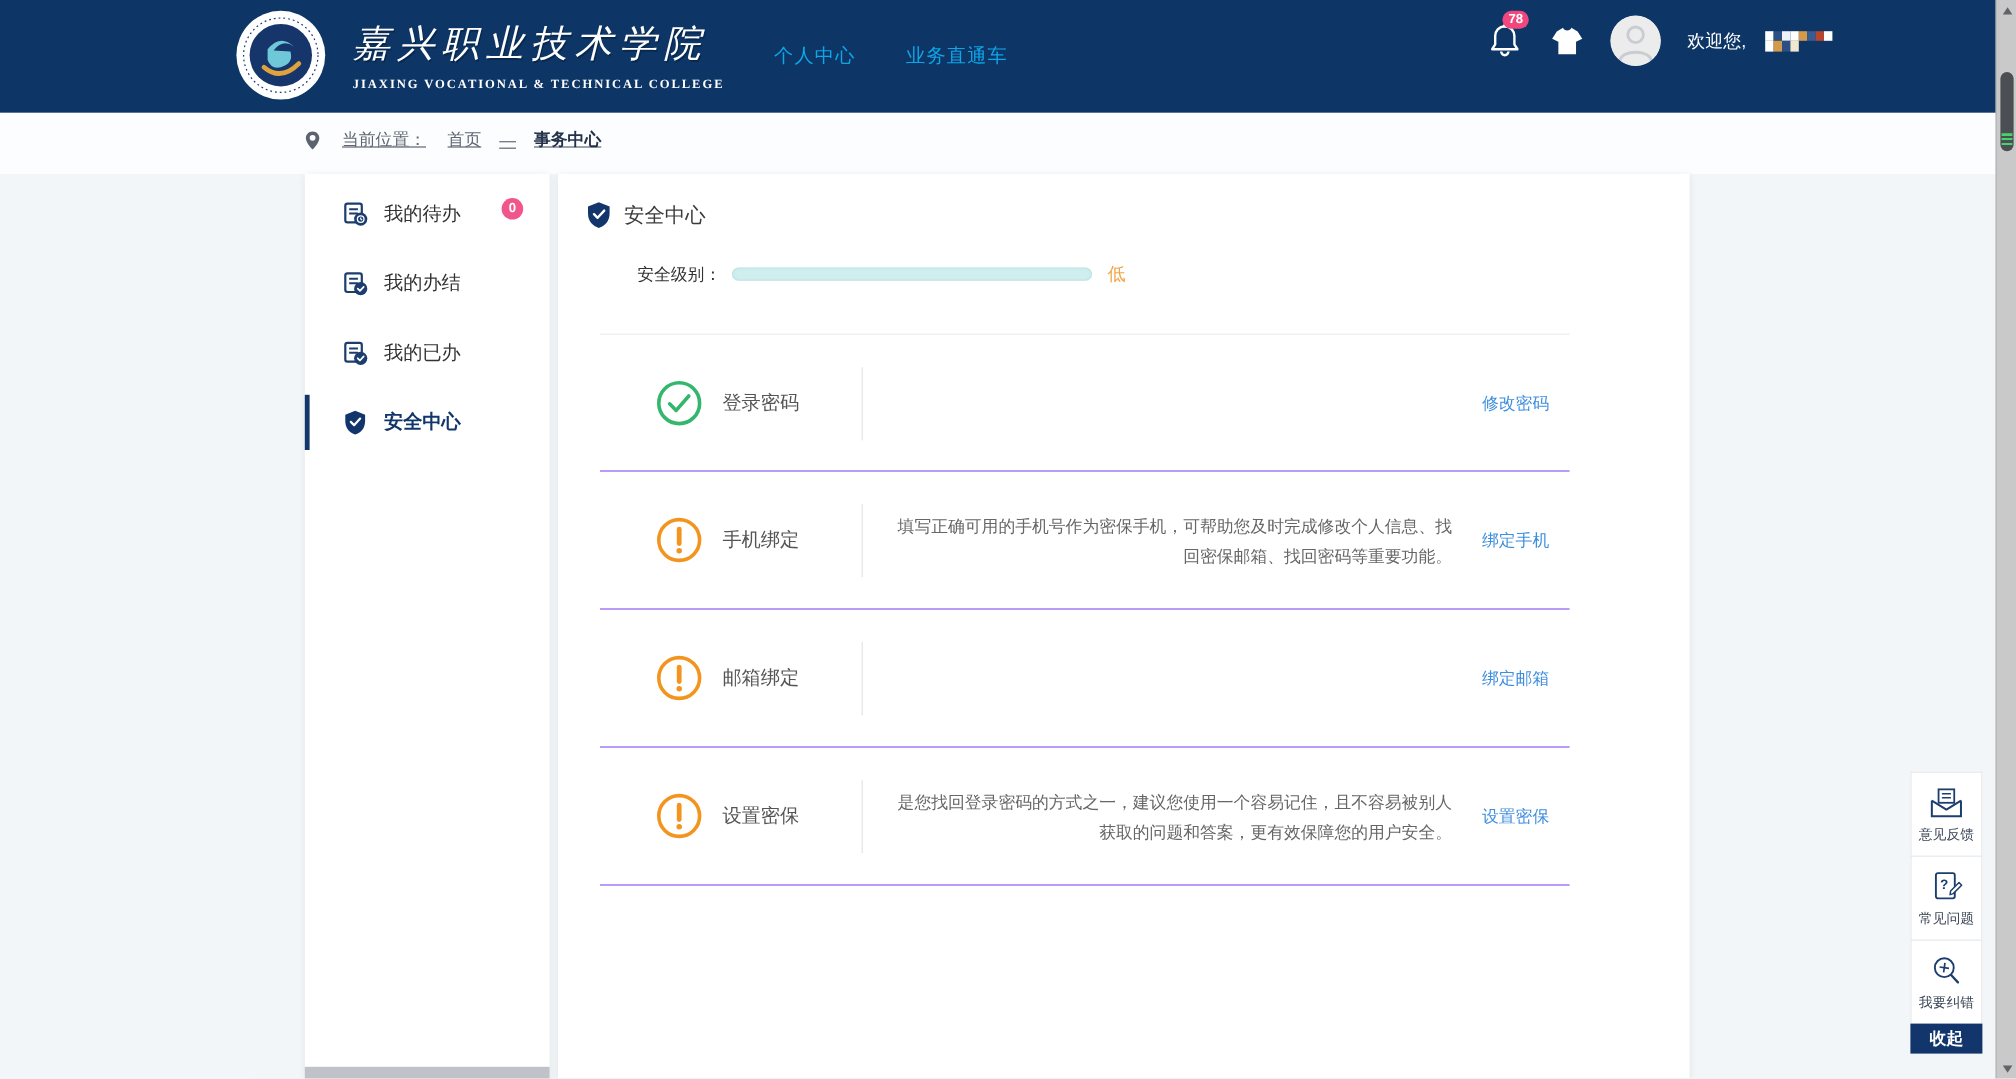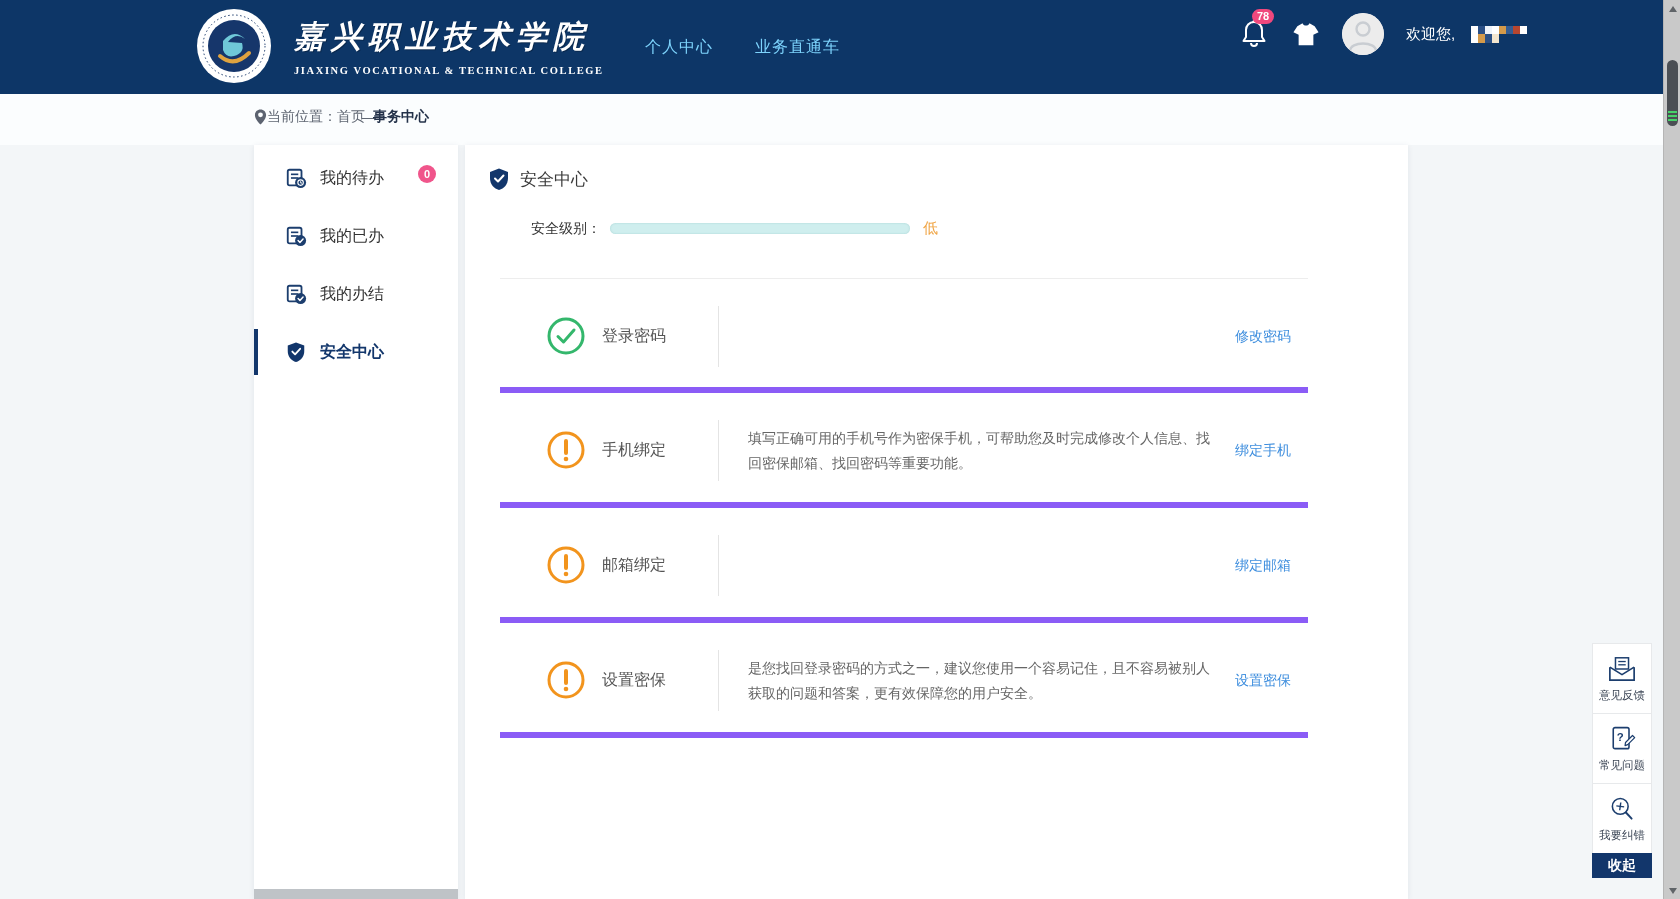--- a/index.html
+++ b/index.html
@@ -8,40 +8,40 @@
     position:relative; width:1680px; height:899px; overflow:hidden;
     background:#f3f6f8; font-family:"Liberation Sans", sans-serif;
   }
   
   .navbar {
     position:absolute; top:0; left:0; width:1680px; height:94px;
     background:#0d3667; box-shadow:0 1px 3px rgba(0,0,0,.25);
   }
   .logo-wrap { position:absolute; left:196px; top:8px; width:76px; height:76px; }
   .college-names { position:absolute; left:294px; top:16px; color:#fff; }
-  .college-zh { font-size:31px; font-weight:bold; letter-spacing:6px; font-style:italic; text-shadow:1px 1px 0 rgba(0,0,0,.25); }
+  .college-zh { font-size:31px; font-weight:normal; letter-spacing:6px; font-style:italic; text-shadow:1px 1px 0 rgba(0,0,0,.25); }
   .college-en { font-size:10.5px; letter-spacing:1.6px; margin-top:7px; font-family:"Liberation Serif", serif; font-weight:bold; }
   .nav-links { position:absolute; left:645px; top:0; height:94px; display:flex; align-items:center; gap:42px; }
-  .nav-link { color:#7dd3fc; font-size:16px; cursor:pointer; letter-spacing:1px; }
+  .nav-link { color:#0ea5e9; font-size:16px; cursor:pointer; letter-spacing:1px; }
   .nav-right { position:absolute; left:1240px; top:0; height:68px; display:flex; align-items:center; gap:22px; }
   .bell-wrap { position:relative; width:30px; height:32px; cursor:pointer; }
   .badge-78 {
     position:absolute; top:-9px; left:12px; background:#f0487d; color:#fff;
     font-size:11px; font-weight:bold; padding:2px 5px; border-radius:9px; line-height:11px;
   }
   .avatar {
     width:42px; height:42px; border-radius:50%; background:#ececec; overflow:hidden;
     display:flex; align-items:flex-end; justify-content:center; cursor:pointer;
   }
   .welcome { display:flex; align-items:center; color:#fff; font-size:15px; gap:16px; cursor:pointer; }
   .redacted { display:flex; flex-wrap:wrap; width:56px; height:17px; }
   .redacted i { display:block; width:7px; height:8.5px; }
   
   .topstrip { position:absolute; top:94px; left:0; width:1663px; height:51px; background:#fbfdfe; }
-  .breadcrumb { position:absolute; left:254px; top:108px; display:flex; align-items:center; gap:0; font-size:14px; color:#5f6672; }
+  .breadcrumb { position:absolute; left:254px; top:108px; display:flex; align-items:center; gap:18px; font-size:14px; color:#5f6672;text-decoration:underline; }
   .breadcrumb .current { color:#24324a; font-weight:bold; }
   
   .sidebar {
     position:absolute; left:254px; top:145px; width:204px; height:754px;
     background:#fff; box-shadow:0 1px 6px rgba(20,40,80,.08);
   }
   .side-item {
     position:relative; height:58px; display:flex; align-items:center; gap:13px;
     padding-left:31px; cursor:pointer; font-size:16px; color:#333;
   }
@@ -63,21 +63,21 @@
   .main-header { position:absolute; left:22px; top:22px; display:flex; align-items:center; gap:9px; }
   .main-title { font-size:17px; color:#3a3a3a; }
   .sec-level { position:absolute; left:66px; top:74px; display:flex; align-items:center; }
   .sec-level-label { font-size:14px; color:#333; }
   .sec-bar {
     width:300px; height:11px; border-radius:6px; margin:0 13px 0 9px;
     background:#cfeeee; box-shadow:inset 0 0 2px rgba(80,160,160,.35);
   }
   .sec-level-value { font-size:15px; color:#f0a545; }
   .sec-list { position:absolute; left:35px; top:133px; width:808px; }
-  .sec-row { position:relative; height:115px; border-bottom:6px solid #8b5cf6; }
+  .sec-row { position:relative; height:115px; border-bottom:1px solid #8b5cf6;text-align:right; }
   .sec-row:first-child { border-top:1px solid #ededed; }
   .row-icon { position:absolute; left:46px; top:37px; width:40px; height:40px; }
   .row-title { position:absolute; left:102px; top:0; height:115px; width:112px; display:flex; align-items:center; font-size:16px; color:#555; }
   .row-divider { position:absolute; left:218px; top:27px; width:1px; height:61px; background:#e4e4e4; }
   .row-desc { position:absolute; left:248px; top:0; width:462px; height:115px; display:flex; align-items:center; font-size:14px; color:#666; line-height:25px; }
   .row-action { position:absolute; left:735px; top:0; height:115px; display:flex; align-items:center; font-size:14px; color:#3e8ede; cursor:pointer; }
   
   .float-bar { position:absolute; left:1592px; top:643px; width:60px; }
   .float-item {
     width:60px; height:70px; background:#fff; border:1px solid #e7e9eb; border-bottom:none;
@@ -196,32 +196,32 @@
     </div>
 
     <div class="side-item">
       <svg width="22" height="22" viewBox="0 0 24 24">
         <rect x="3" y="3" width="15" height="17" rx="2" fill="none" stroke="#1c3e6e" stroke-width="2"></rect>
         <line x1="6.5" y1="8" x2="14.5" y2="8" stroke="#1c3e6e" stroke-width="1.8"></line>
         <line x1="6.5" y1="12" x2="14.5" y2="12" stroke="#1c3e6e" stroke-width="1.8"></line>
         <circle cx="17" cy="17" r="6" fill="#1c3e6e"></circle>
         <polyline points="14.3,17 16.3,19 19.7,15.3" fill="none" stroke="#fff" stroke-width="1.6" stroke-linecap="round" stroke-linejoin="round"></polyline>
       </svg>
-      <span>我的已办</span>
+      <span>我的办结</span>
     </div>
 
     <div class="side-item">
       <svg width="22" height="22" viewBox="0 0 24 24">
         <rect x="3" y="3" width="15" height="17" rx="2" fill="none" stroke="#1c3e6e" stroke-width="2"></rect>
         <line x1="6.5" y1="8" x2="14.5" y2="8" stroke="#1c3e6e" stroke-width="1.8"></line>
         <line x1="6.5" y1="12" x2="14.5" y2="12" stroke="#1c3e6e" stroke-width="1.8"></line>
         <circle cx="17" cy="17" r="6" fill="#1c3e6e"></circle>
         <polyline points="14.3,17 16.3,19 19.7,15.3" fill="none" stroke="#fff" stroke-width="1.6" stroke-linecap="round" stroke-linejoin="round"></polyline>
       </svg>
-      <span>我的办结</span>
+      <span>我的已办</span>
     </div>
 
     <div class="side-item active">
       <svg width="22" height="22" viewBox="0 0 24 24">
         <path d="M12 1.5 L21 5 V11 C21 17.5 17 21.5 12 23 C7 21.5 3 17.5 3 11 V5 Z" fill="#12366b"></path>
         <polyline points="8,11.5 11,14.5 16.5,8.5" fill="none" stroke="#fff" stroke-width="2" stroke-linecap="round" stroke-linejoin="round"></polyline>
       </svg>
       <span>安全中心</span>
     </div>
   </div>

